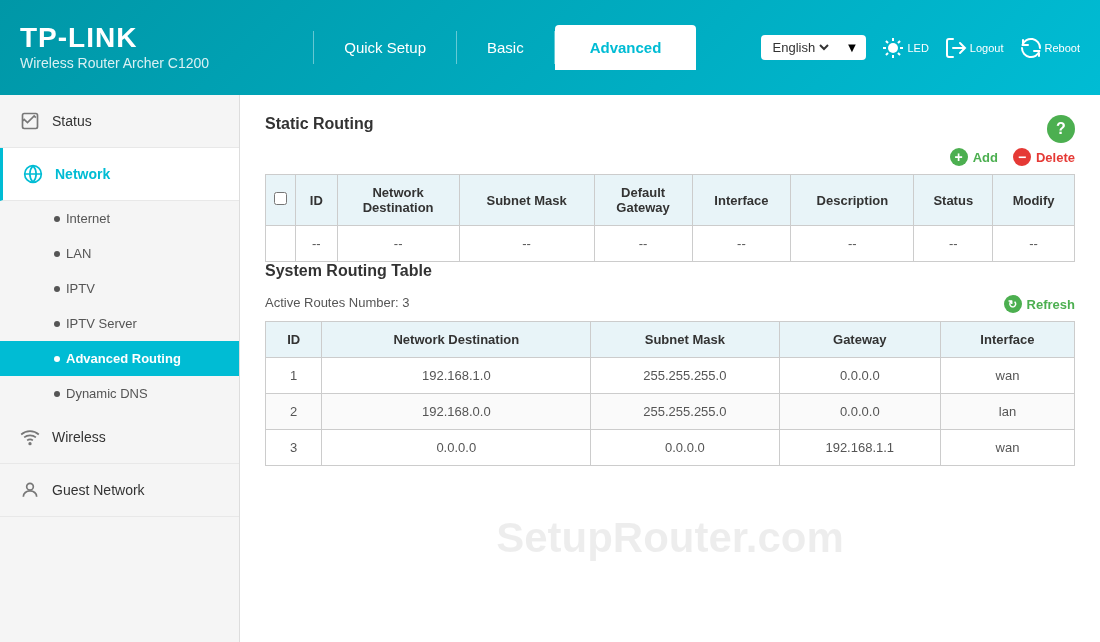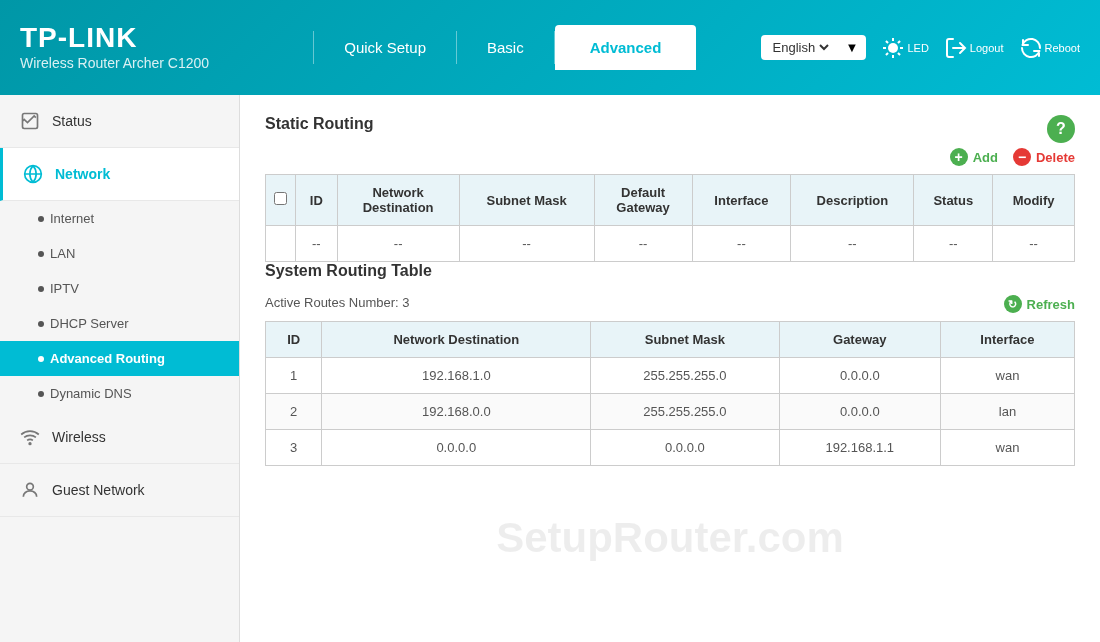--- a/index.html
+++ b/index.html
@@ -127,21 +127,21 @@
       color: #00bcd4;
       font-weight: bold;
       border-left: 3px solid #00bcd4;
     }
     .sidebar-item svg {
       width: 20px;
       height: 20px;
       flex-shrink: 0;
     }
     .sidebar-sub {
-      padding: 10px 20px 10px 38px;
+      padding: 10px 20px 10px 54px;
       cursor: pointer;
       color: #555;
       font-size: 13px;
       display: flex;
       align-items: center;
       gap: 6px;
     }
     .sidebar-sub.active {
       background: #00bcd4;
       color: white;
@@ -360,21 +360,21 @@
     <div class="sidebar-sub">
       <span class="bullet"></span>
       <span>LAN</span>
     </div>
     <div class="sidebar-sub">
       <span class="bullet"></span>
       <span>IPTV</span>
     </div>
     <div class="sidebar-sub">
       <span class="bullet"></span>
-      <span>DHCP Server</span>
+      <span>IPTV Server</span>
     </div>
     <div class="sidebar-sub active">
       <span class="bullet"></span>
       <span>Advanced Routing</span>
     </div>
     <div class="sidebar-sub">
       <span class="bullet"></span>
       <span>Dynamic DNS</span>
     </div>
 

